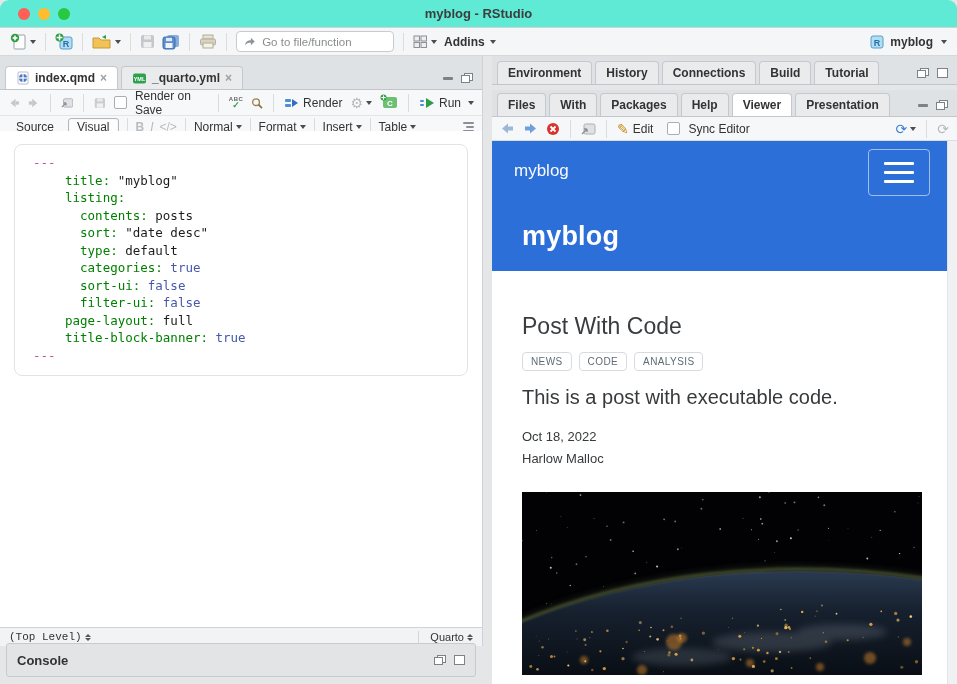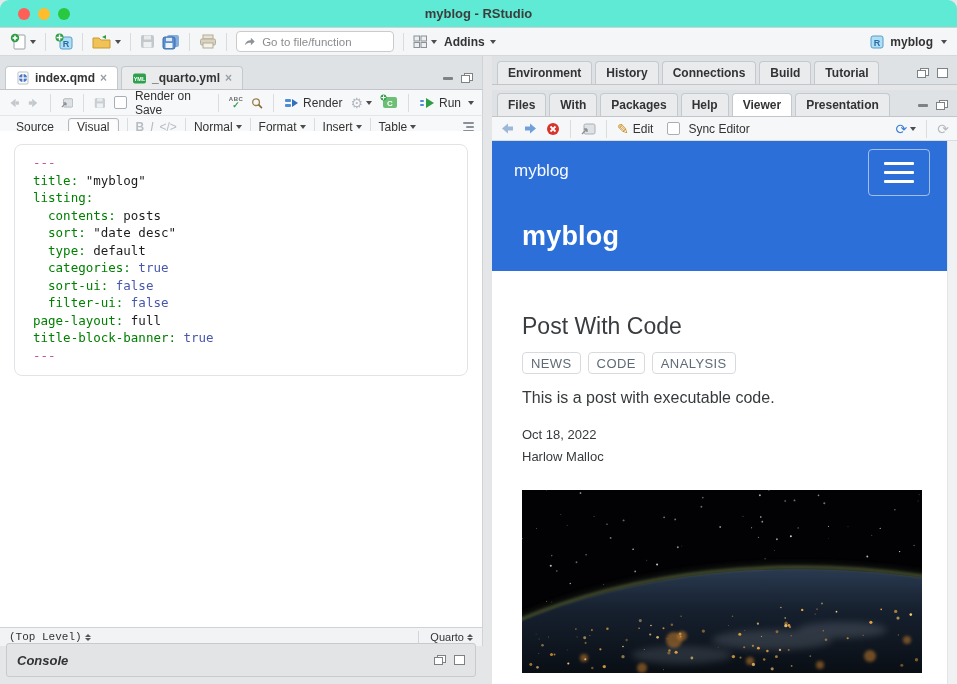--- a/index.html
+++ b/index.html
@@ -55,35 +55,35 @@
                   display:flex;align-items:center;gap:6px;padding:0 8px;font-size:12px;color:#333;box-sizing:border-box;}
   .seg-btn{padding:1px 8px;border-radius:3px;font-size:12px;color:#333;}
   .seg-btn.selected{background:#fdfdfd;border:1px solid #b4b8bc;box-shadow:inset 0 0 2px rgba(0,0,0,.08);}
   .fmt-dis{color:#b8bdc2;font-size:12px;}
   .dd{display:flex;align-items:center;font-size:12px;color:#333;}
   .editor-body{position:absolute;top:75px;left:0;right:0;bottom:57px;background:#fff;
                border-right:1px solid #d0d3d6;box-sizing:border-box;overflow:hidden;}
   .yaml-card{margin:13px 14px;border:1px solid #e1e4e7;border-radius:8px;padding:9px 18px 11px;
              font-family:"DejaVu Sans Mono","Liberation Mono",monospace;font-size:12.5px;line-height:17.5px;}
   .yaml-line{white-space:pre;}
-  .tok-key{color:#008000;}
+  .tok-key{color:#008000;margin-left:32px;}
   .tok-val{color:#1c1c1c;}
   .tok-bool{color:#4758ab;}
   .tok-delim{color:#c94f9b;}
   .editor-status{position:absolute;left:0;right:0;bottom:38px;height:19px;background:#f2f3f5;
                  border-top:1px solid #d0d3d6;border-right:1px solid #d0d3d6;display:flex;align-items:center;
                  font-size:11px;color:#333;padding:0 9px;box-sizing:border-box;gap:5px;}
   .sortctl{display:inline-flex;flex-direction:column;gap:1px;margin-left:3px;}
   .sortctl i{display:block;width:0;height:0;border-left:3px solid transparent;border-right:3px solid transparent;}
   .sortctl .up{border-bottom:3.5px solid #555;}
   .sortctl .dn{border-top:3.5px solid #555;}
   .status-div{width:1px;height:12px;background:#d3d6d9;margin:0 6px;}
   .console-hdr{position:absolute;left:6px;right:7px;bottom:7px;height:28px;background:#e2e4e6;
                border:1px solid #c8cbce;border-radius:3px;display:flex;align-items:center;
-               padding:16px 10px;font-size:13px;font-weight:bold;color:#333;box-sizing:border-box;font-style:italic;}
+               padding:16px 10px;font-size:13px;font-weight:bold;color:#333;box-sizing:border-box;}
 
   
   .rt-tabbar{position:absolute;left:492px;top:56px;width:465px;height:29px;}
   .rb-pane{position:absolute;left:492px;top:90px;width:465px;bottom:0;background:#fff;}
   .rb-toolbar{height:24px;background:#f6f7f8;border-bottom:1px solid #dadde0;display:flex;
               align-items:center;gap:8px;padding:0 8px;font-size:12px;color:#333;box-sizing:border-box;}
   .checkbox{width:11px;height:11px;background:#fff;border:1px solid #a9aeb3;border-radius:2px;flex:none;}
   .cb-label{font-size:12px;color:#333;}
   .viewer{position:absolute;top:51px;left:0;right:10px;bottom:0;background:#fff;overflow:hidden;}
   .scroll-gutter{position:absolute;top:51px;right:0;width:10px;bottom:0;background:#f0f1f3;border-left:1px solid #e2e4e6;box-sizing:border-box;}
@@ -92,23 +92,23 @@
   .vp-navbar{height:60px;background:#2d6fd8;position:relative;display:flex;align-items:center;padding:0 22px;}
   .vp-brand{color:#ffffff;opacity:.96;font-size:17px;}
   .hamburger{position:absolute;right:17px;top:8px;width:60px;height:45px;border:1px solid rgba(255,255,255,.55);
              border-radius:4px;display:flex;flex-direction:column;justify-content:center;align-items:center;gap:6px;}
   .hamburger b{display:block;width:30px;height:3px;background:#fff;border-radius:1px;}
   .vp-banner{height:70px;background:#2d6fd8;display:flex;align-items:center;padding:0 30px;}
   .vp-banner h1{margin:0;color:#fff;font-size:27px;font-weight:bold;letter-spacing:.2px;}
   .vp-content{padding:42px 30px 0;}
   .post-title{font-size:23px;color:#3a3d40;font-weight:400;margin:0 0 12px;}
   .badges{display:flex;gap:7px;margin:0 0 15px;}
-  .badge{border:1px solid #d7dbdf;border-radius:4px;padding:4px 8px 3px;font-size:13px;color:#5f6b76;
+  .badge{border:1px solid #d7dbdf;border-radius:4px;padding:4px 8px 3px;font-size:10px;color:#5f6b76;
          letter-spacing:.4px;line-height:1;}
-  .post-desc{font-size:16px;color:#373a3c;margin:0 0 20px;}
+  .post-desc{font-size:20px;color:#373a3c;margin:0 0 20px;}
   .post-date{font-size:13px;color:#373a3c;margin:0 0 7px;}
   .post-author{font-size:13px;color:#373a3c;margin:0 0 26px;}
   .earth-wrap{width:400px;height:183px;overflow:hidden;}
 
   
   .gi{font-size:14px;line-height:1;}
   .gray{color:#b5bac0;} .blue{color:#3d7fd4;} .gold{color:#c8860b;}
   .spell{display:inline-flex;flex-direction:column;align-items:center;line-height:1;}
   .spell .abc{font-size:6px;font-weight:bold;color:#666;letter-spacing:.5px;}
   .spell .chk{color:#2f9e44;font-size:9px;font-weight:bold;margin-top:-1px;}

